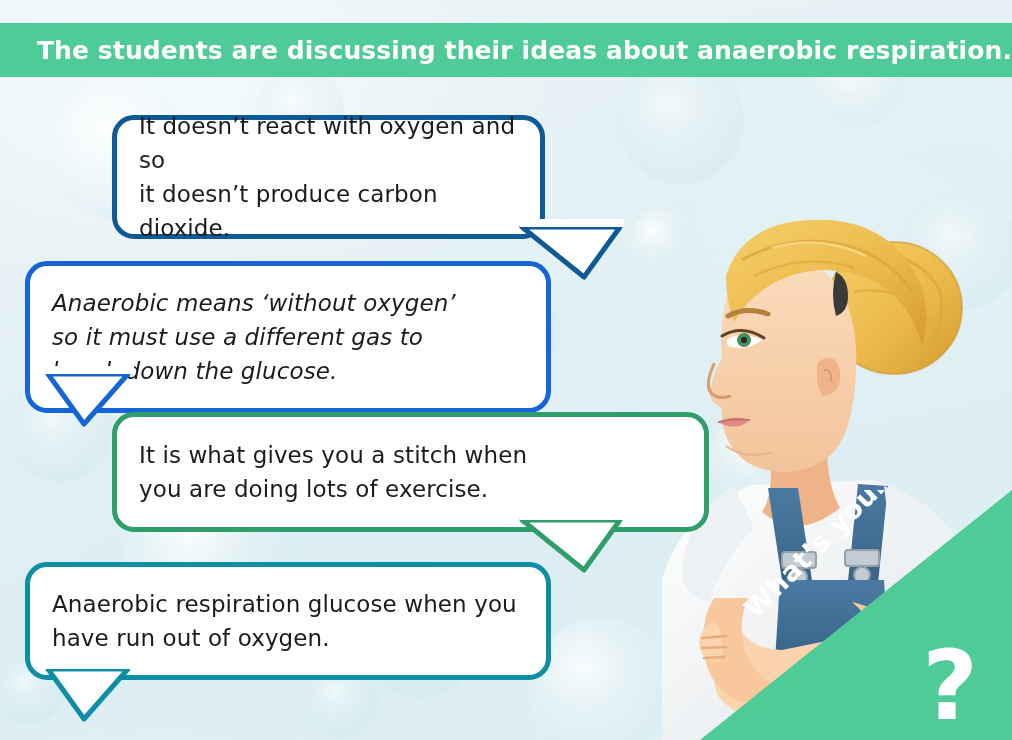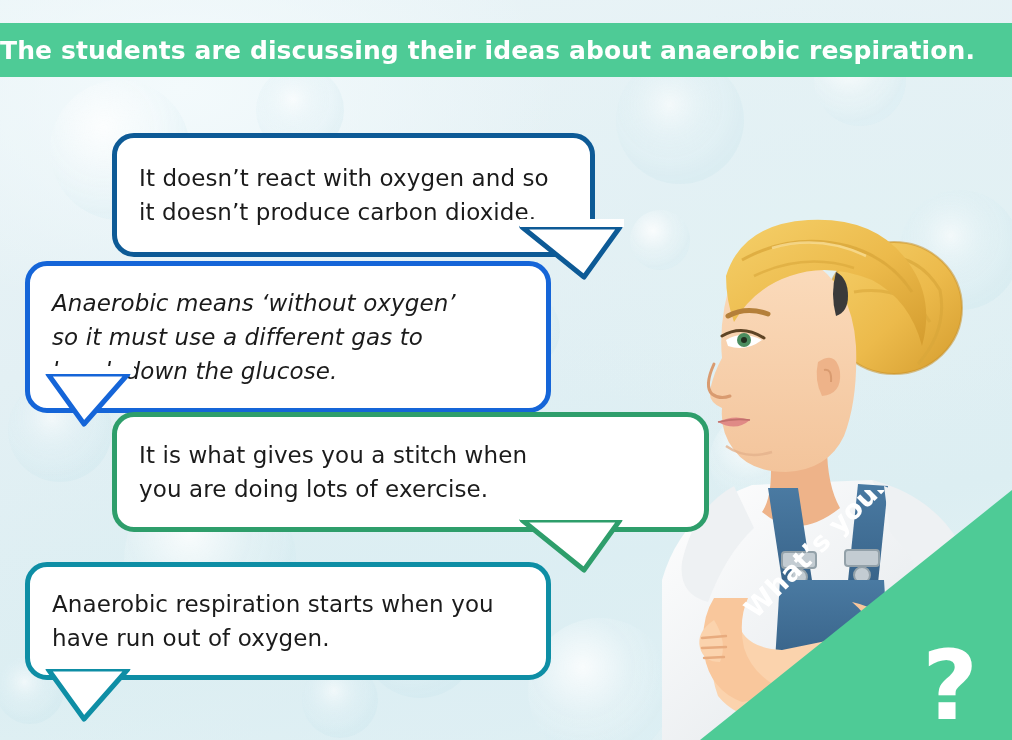--- a/index.html
+++ b/index.html
@@ -43,21 +43,21 @@
   
   .banner {
     position: absolute;
     left: 0;
     top: 23px;
     width: 1012px;
     height: 54px;
     background: #4ecb96;
     display: flex;
     align-items: center;
-    justify-content: flex-start;
+    justify-content: flex-end;
     z-index: 30;
   }
   .banner-title {
     color: #ffffff;
     font-family: "DejaVu Sans", sans-serif;
     font-size: 25px;
     font-weight: bold;
     letter-spacing: .1px;
     white-space: nowrap;
     text-align: center;
@@ -97,21 +97,21 @@
   }
 
   
   .tail {
     position: absolute;
     z-index: 21;
     pointer-events: none;
   }
   .tail svg { display: block; overflow: visible; }
 
-  #bubble-1 { left: 112px;  top: 115px; width: 483px; height: 124px; border-color: #0d5a96; margin-top: 18px; }
+  #bubble-1 { left: 112px;  top: 115px; width: 433px; height: 124px; border-color: #0d5a96; }
   #bubble-2 { left: 25px;   top: 261px; width: 526px; height: 152px; border-color: #1565d8; font-style: italic; }
   #bubble-3 { left: 112px;  top: 412px; width: 597px; height: 120px; border-color: #2e9e6b; }
   #bubble-4 { left: 25px;   top: 562px; width: 526px; height: 118px; border-color: #0e8ea5; }
 
   #tail-1 { left: 520px; top: 225px; }
   #tail-2 { left: 28px;  top: 372px; }
   #tail-3 { left: 520px; top: 518px; }
   #tail-4 { left: 28px;  top: 667px; }
 
   
@@ -316,21 +316,21 @@
 you are doing lots of exercise.</div>
   </div>
   <div class="tail" id="tail-3">
     <svg width="120" height="60" viewBox="0 0 120 60">
       <path d="M2 2 L100 2 L64 52 Z" fill="#ffffff" stroke="#2e9e6b" stroke-width="5" stroke-linejoin="round"></path>
       <rect x="0" y="-6" width="104" height="8" fill="#ffffff"></rect>
     </svg>
   </div>
 
   <div class="bubble" id="bubble-4">
-    <div class="bubble-text">Anaerobic respiration starts when you
+    <div class="bubble-text">Anaerobic respiration glucose when you
 have run out of oxygen.</div>
   </div>
   <div class="tail" id="tail-4">
     <svg width="120" height="60" viewBox="0 0 120 60">
       <path d="M100 2 L20 2 L56 52 Z" fill="#ffffff" stroke="#0e8ea5" stroke-width="5" stroke-linejoin="round"></path>
       <rect x="16" y="-6" width="90" height="8" fill="#ffffff"></rect>
     </svg>
   </div>
 
   <div class="banner">

